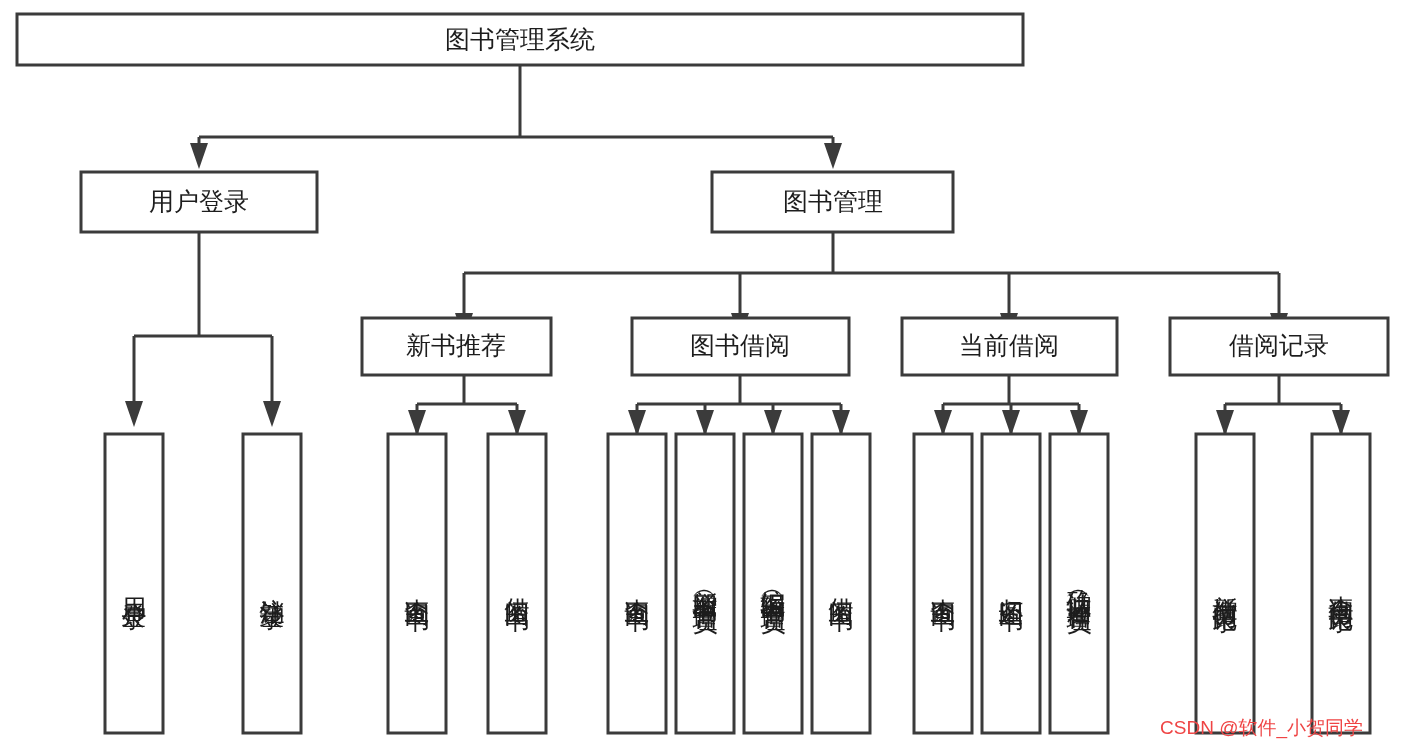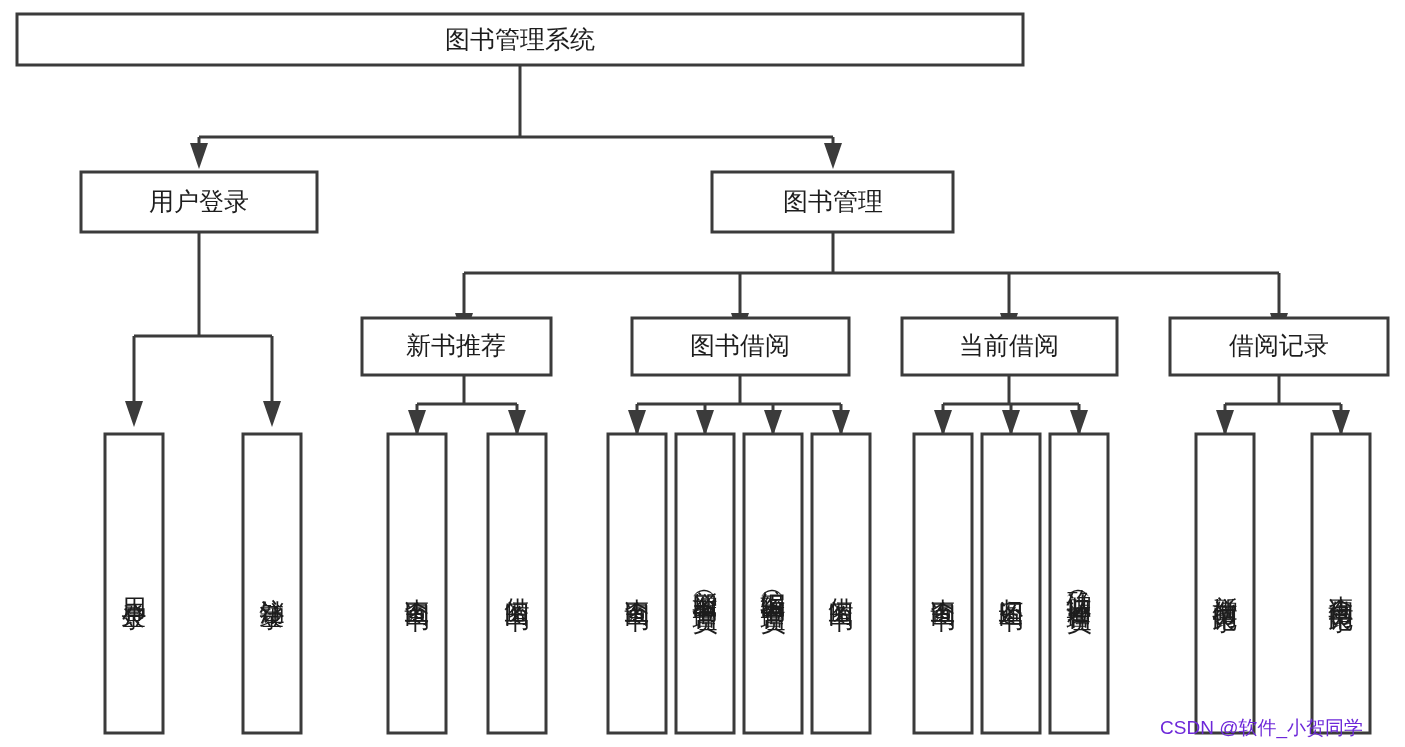--- a/index.html
+++ b/index.html
@@ -63,21 +63,21 @@
     white-space: nowrap;
     pointer-events: none;
     user-select: none;
   }
   .watermark {
     position: absolute;
     right: 10px;
     bottom: 6px;
     font-family: "Liberation Sans", "DejaVu Sans", sans-serif;
     font-size: 19px;
-    color: #6d28d9;
+    color: #ef4444;
     white-space: nowrap;
     user-select: none;
   }
 </style>
 </head>
 <body>
 
 <div id="diagram-root">
 
   <svg id="diagram-svg" viewBox="0 0 1405 747">

